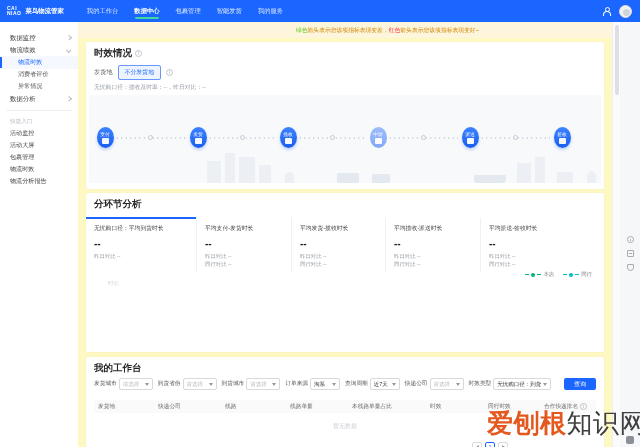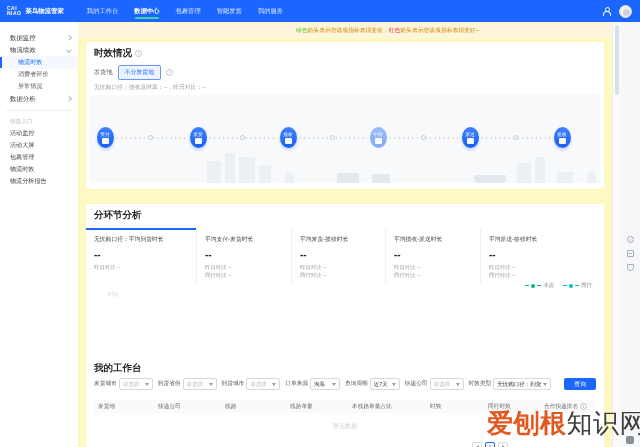--- a/index.html
+++ b/index.html
@@ -58,21 +58,21 @@
   .middot { position:absolute; top:39.5px; width:5px; height:5px; border:1px solid #c5cbd5; background:#f7f9fb; border-radius:50%; }
   .node { position:absolute; top:32px; width:17px; height:21px; border-radius:50%; background:linear-gradient(180deg,#3d82ff,#1a5ef0); display:flex; flex-direction:column; align-items:center; box-shadow:0 2px 3px rgba(26,102,255,.25); cursor:pointer; }
   .node.light { background:linear-gradient(180deg,#9dbcfc,#83a9f7); box-shadow:none; }
   .node .nlabel { font-size:4.8px; color:#fff; margin-top:3.5px; white-space:nowrap; }
   .node .ndoc { width:7px; height:5.5px; background:rgba(255,255,255,.95); border-radius:1px; margin-top:1.5px; }
   .shape { position:absolute; bottom:0; background:#eceff4; }
   .shape.d { background:#e4e8ef; border-radius:1.5px; }
   .shape.round { border-radius:50% 50% 0 0; }
 
   
-  #card2 { top:204px; height:159px; }
+  #card2 { top:193px; height:159px; }
   .tabs { position:absolute; left:0; right:0; top:24px; height:55px; display:flex; }
   .tab { padding:5px 8px 0 8px; border-top:2px solid transparent; overflow:hidden; }
   .tab + .tab { border-left:1px solid #f0f0f0; }
   .tab.active { border-top-color:#1a66ff; }
   .tab-title { font-size:5.8px; color:#444; white-space:nowrap; }
   .tab-value { font-size:10px; font-weight:bold; color:#222; margin-top:5px; }
   .tab-cmp { font-size:5.4px; color:#9aa0a8; margin-top:3px; line-height:1.5; white-space:pre-line; }
   .legend { position:absolute; right:12px; top:78px; display:flex; align-items:center; gap:9px; }
   .leg-item { display:flex; align-items:center; gap:2px; font-size:5.4px; color:#888; }
   .leg-dash { width:4px; height:1px; }

